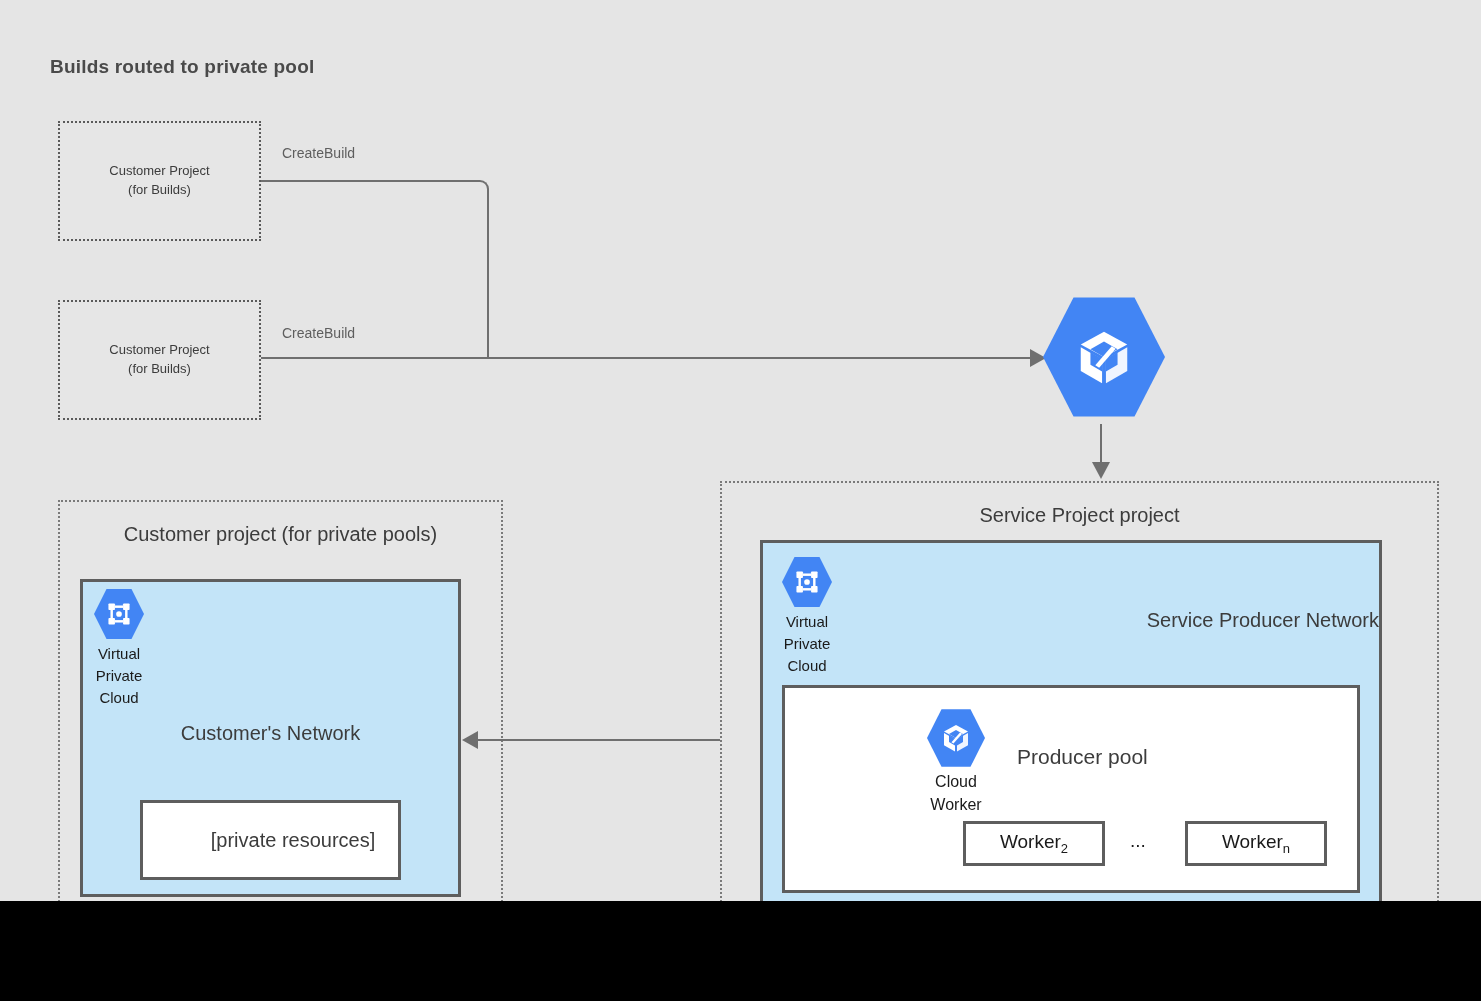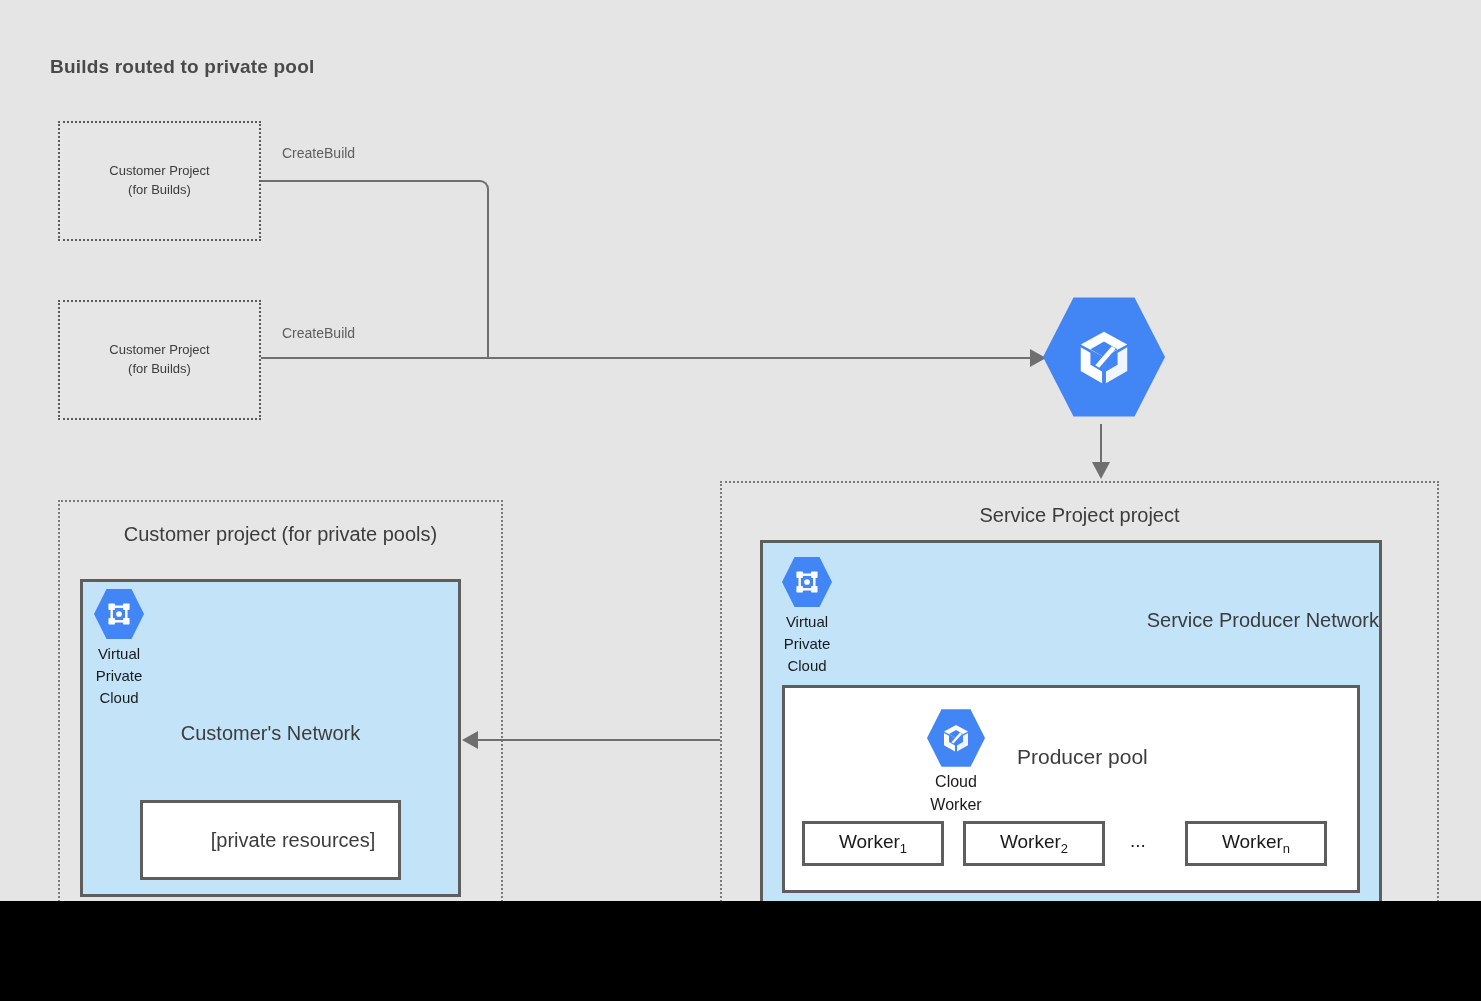--- a/index.html
+++ b/index.html
@@ -409,23 +409,20 @@
         </div>
       </div>
       <div id="cloudbuild-label">
         <span>Cloud</span><br>
         <span>Worker</span>
       </div>
     </div>
 
     <div id="private-pool-title">Producer pool</div>
 
-    <div class="worker-box" id="worker-box-0">
-      <span><span>Worker</span><span class="worker-sub">1</span></span>
-    </div>
     <div class="worker-box" id="worker-box-1">
       <span><span>Worker</span><span class="worker-sub">2</span></span>
     </div>
     <div class="worker-ellipsis">...</div>
     <div class="worker-box" id="worker-box-2">
       <span><span>Worker</span><span class="worker-sub">n</span></span>
     </div>
 
   </div>
 

